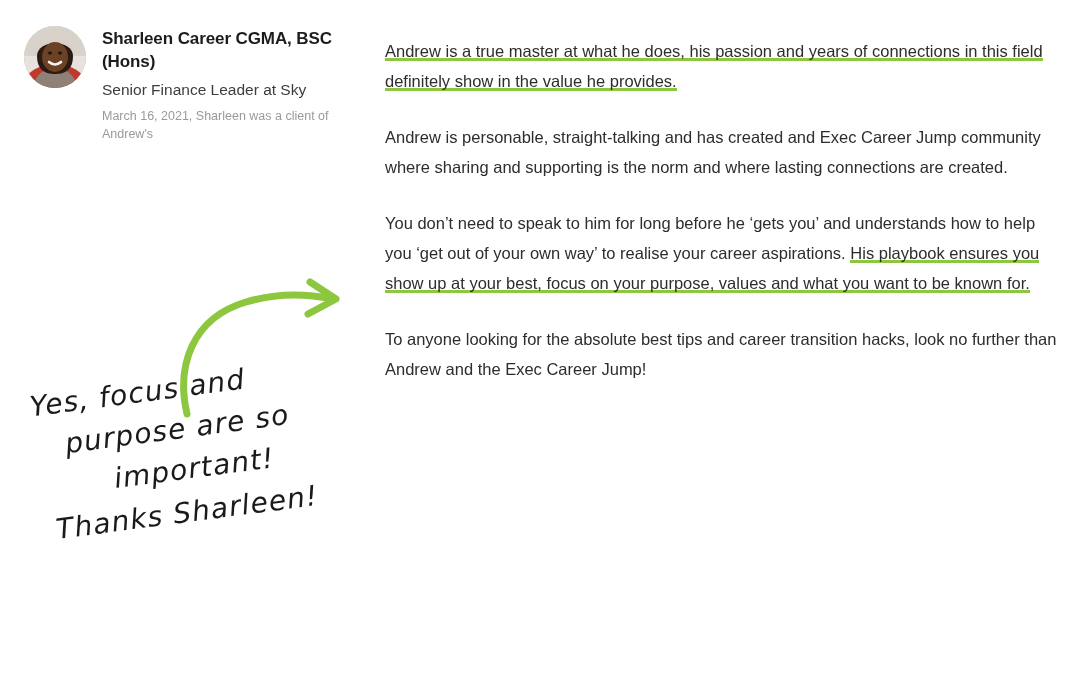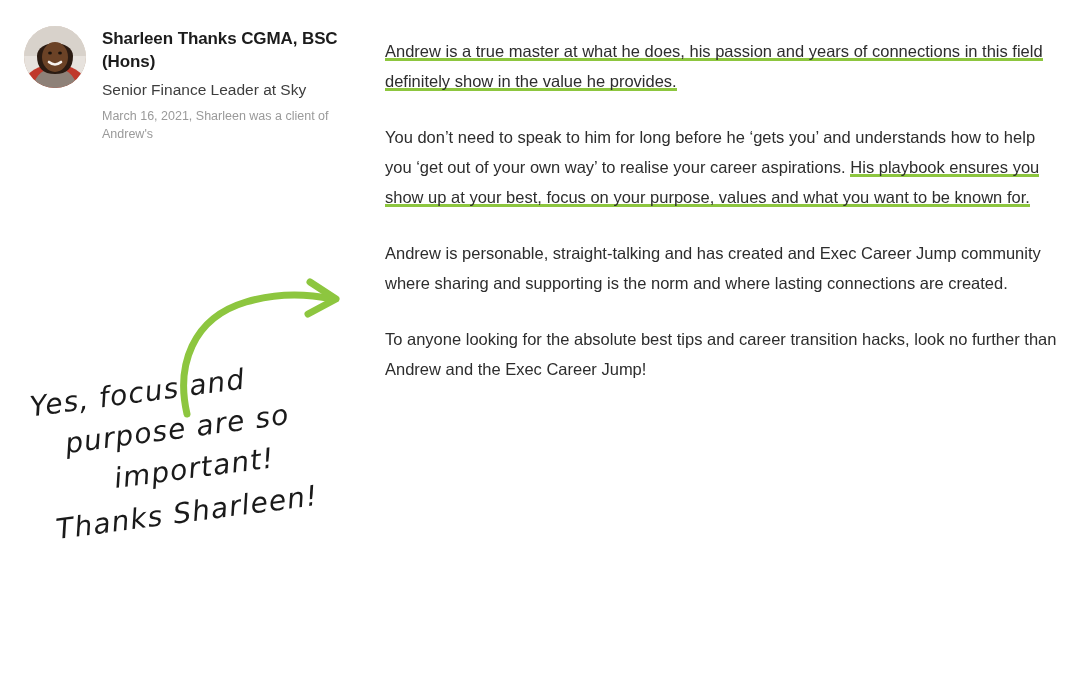--- a/index.html
+++ b/index.html
@@ -150,37 +150,37 @@
           <ellipse cx="31" cy="31" rx="13" ry="15" fill="#6b4226"></ellipse>
 
           <path d="M25 36 Q31 41 37 36" stroke="#f7f2ee" stroke-width="2.6" fill="none" stroke-linecap="round"></path>
 
           <ellipse cx="26" cy="27" rx="1.9" ry="1.6" fill="#1a120c"></ellipse>
           <ellipse cx="36" cy="27" rx="1.9" ry="1.6" fill="#1a120c"></ellipse>
         </g>
       </svg>
     </div>
     <div class="author-text">
-      <div class="author-name">Sharleen Thanks CGMA, BSC (Hons)</div>
+      <div class="author-name">Sharleen Career CGMA, BSC (Hons)</div>
       <div class="author-title">Senior Finance Leader at Sky</div>
       <div class="author-meta">March 16, 2021, Sharleen was a client of Andrew's</div>
     </div>
   </div>
 
   <div class="body-col">
 
     <p class="para">
       <span class="hl">Andrew is a true master at what he does, his passion and years of connections in this field definitely show in the value he provides.</span>
     </p>
 
+    <p class="para">Andrew is personable, straight-talking and has created and Exec Career Jump community where sharing and supporting is the norm and where lasting connections are created.</p>
+
     <p class="para">
       <span>You don’t need to speak to him for long before he ‘gets you’ and understands how to help you ‘get out of your own way’ to realise your career aspirations. </span><span class="hl">His playbook ensures you show up at your best, focus on your purpose, values and what you want to be known for.</span>
     </p>
-
-    <p class="para">Andrew is personable, straight-talking and has created and Exec Career Jump community where sharing and supporting is the norm and where lasting connections are created.</p>
 
     <p class="para">To anyone looking for the absolute best tips and career transition hacks, look no further than Andrew and the Exec Career Jump!</p>
   </div>
 
   <svg class="arrow-svg" viewBox="0 0 230 160" aria-hidden="true">
     <path d="M47 152 C 36 104, 52 56, 106 40 C 140 30, 168 32, 192 37" stroke="#8dc63f" stroke-width="7" fill="none" stroke-linecap="round"></path>
     <path d="M170 20 L 196 37 L 168 52" stroke="#8dc63f" stroke-width="7" fill="none" stroke-linecap="round" stroke-linejoin="round"></path>
   </svg>
 
   <div class="annotation">

